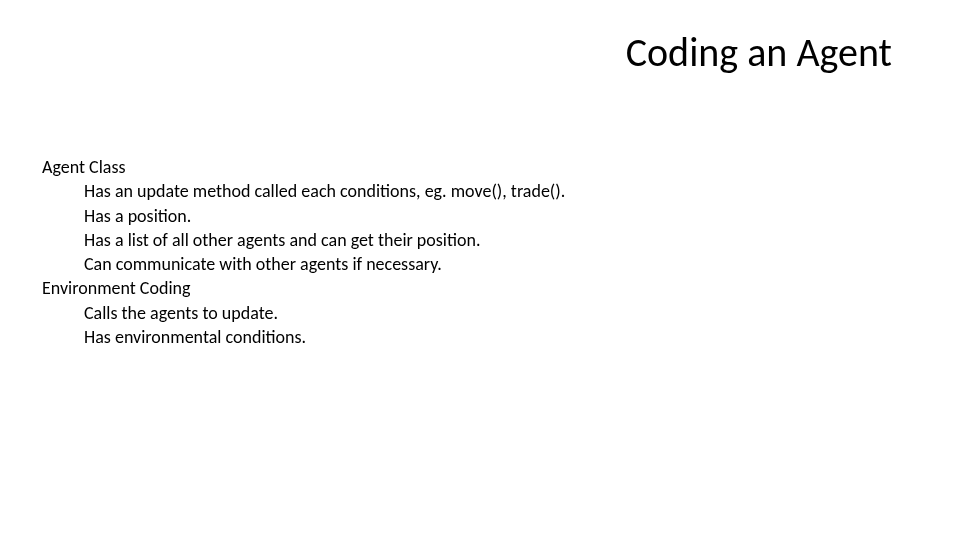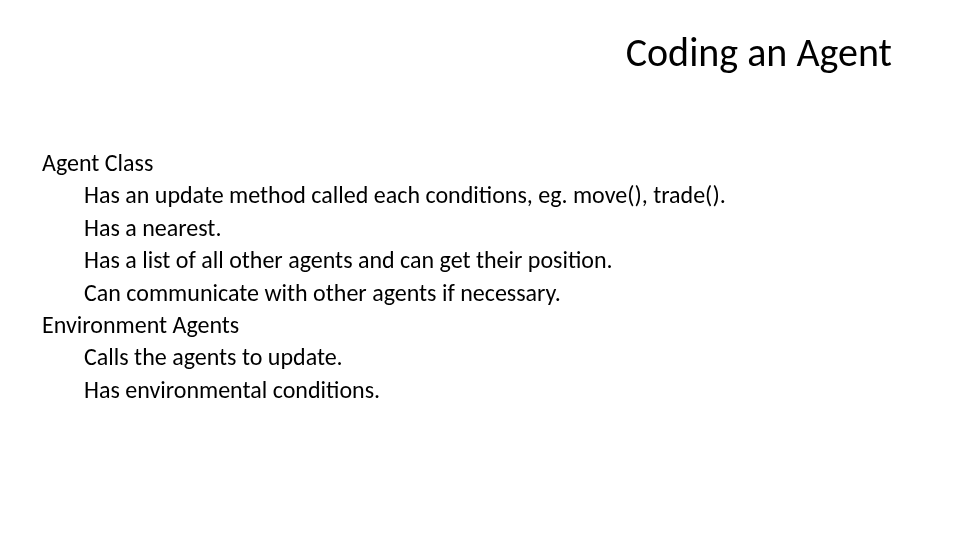--- a/index.html
+++ b/index.html
@@ -23,24 +23,24 @@
     top: 28px;
     right: 68px;
     font-size: 40px;
     font-weight: 400;
     color: #000;
     text-align: right;
     letter-spacing: 0px;
   }
   .body {
     position: absolute;
-    top: 147px;
+    top: 155px;
     left: 42px;
     right: 50px;
-    font-size: 24px;
+    font-size: 18px;
     line-height: 1.35;
     color: #000;
   }
   .body p {
     margin: 0 0 0 0;
   }
   .indent {
     padding-left: 42px;
   }
   .gap {
@@ -51,25 +51,25 @@
 <body>
 
 <div class="slide">
 
   <div class="title">Coding an Agent</div>
 
   <div class="body">
 
     <p>Agent Class</p>
     <p class="indent">Has an update method called each conditions, eg. move(), trade().</p>
-    <p class="indent">Has a nearest.</p>
+    <p class="indent">Has a position.</p>
     <p class="indent">Has a list of all other agents and can get their position.</p>
     <p class="indent">Can communicate with other agents if necessary.</p>
 
-    <p>Environment Agents</p>
+    <p>Environment Coding</p>
     <p class="indent">Calls the agents to update.</p>
     <p class="indent">Has environmental conditions.</p>
 
     <div class="gap"></div>
 
 
   </div>
 
 </div>
 

